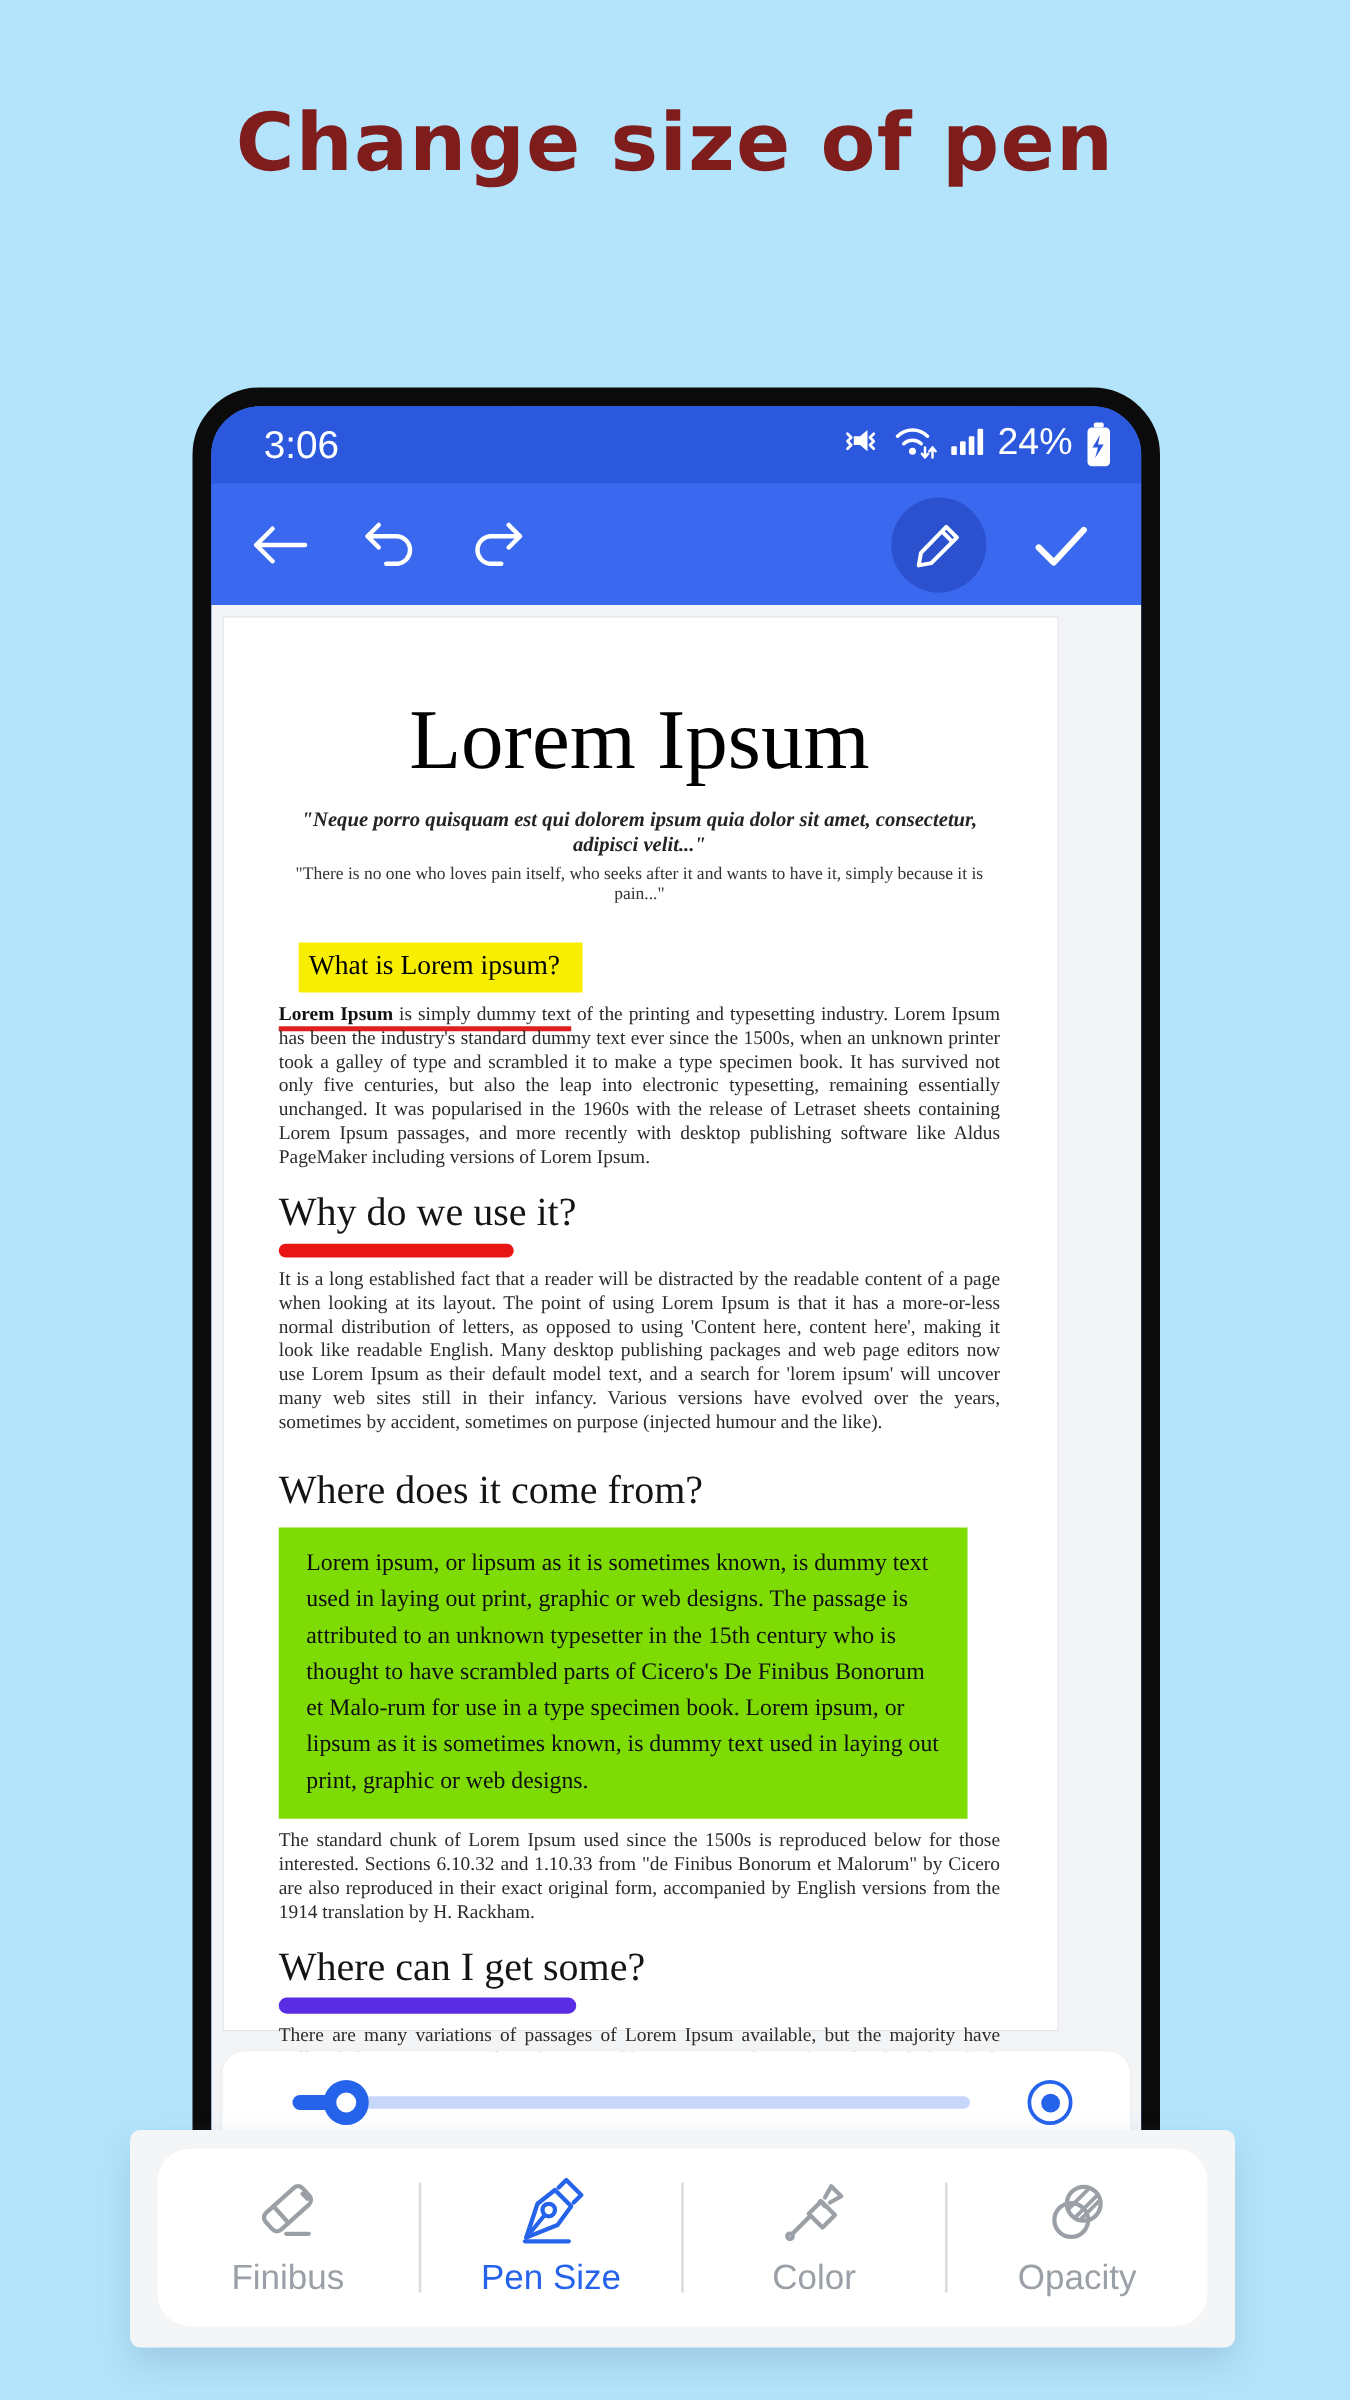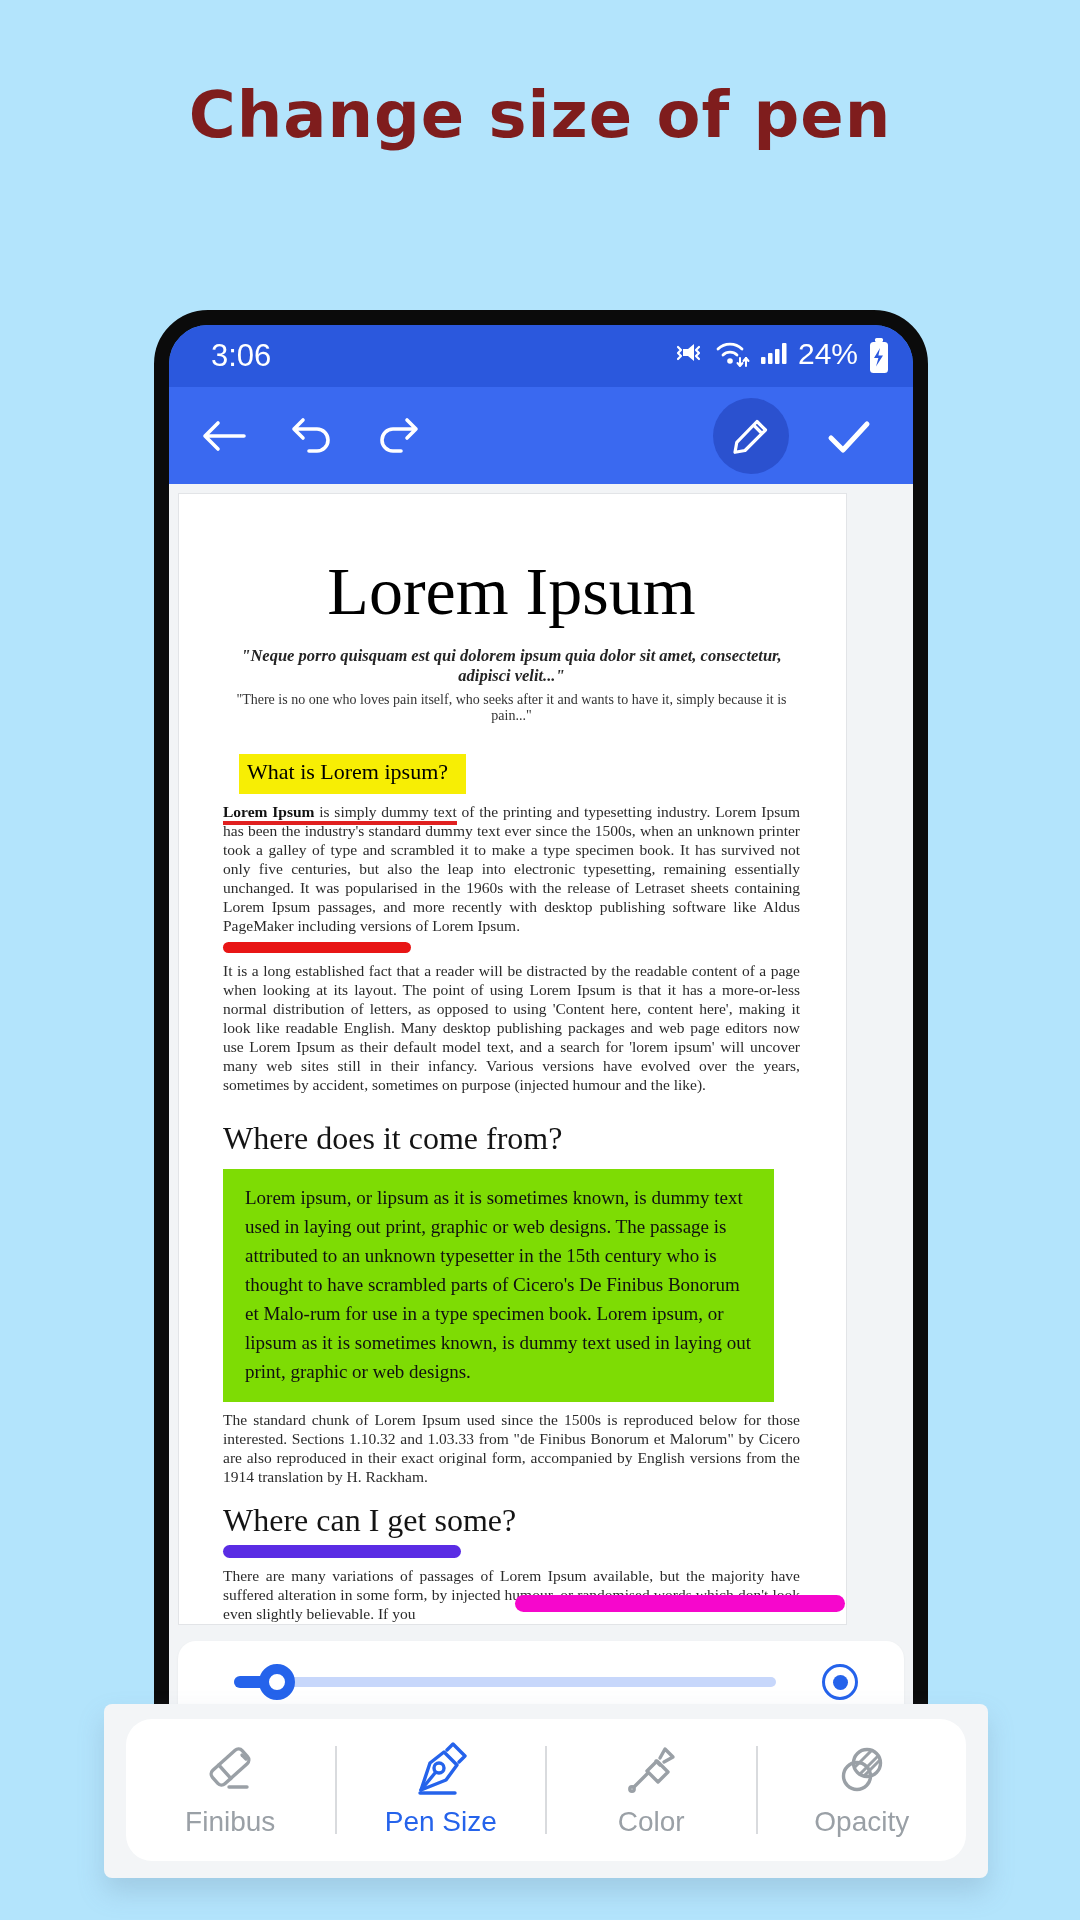--- a/index.html
+++ b/index.html
@@ -172,28 +172,29 @@
         <div class="doc-title">Lorem Ipsum</div>
         <div class="doc-quote1">"Neque porro quisquam est qui dolorem ipsum quia dolor sit amet, consectetur, adipisci velit..."</div>
         <div class="doc-quote2">"There is no one who loves pain itself, who seeks after it and wants to have it, simply because it is pain..."</div>
 
         <div class="hl-wrap">
           <span class="hl-yellow">What is Lorem ipsum?</span>
         </div>
 
         <p class="doc-p"><span class="red-underline"><b>Lorem Ipsum</b><span> is simply dummy text</span></span><span> of the printing and typesetting industry. Lorem Ipsum has been the industry's standard dummy text ever since the 1500s, when an unknown printer took a galley of type and scrambled it to make a type specimen book. It has survived not only five centuries, but also the leap into electronic typesetting, remaining essentially unchanged. It was popularised in the 1960s with the release of Letraset sheets containing Lorem Ipsum passages, and more recently with desktop publishing software like Aldus PageMaker including versions of Lorem Ipsum.</span></p>
 
+        <div class="doc-h">Why do we use it?</div>
         <div class="stroke-bar red-bar"></div>
 
         <p class="doc-p">It is a long established fact that a reader will be distracted by the readable content of a page when looking at its layout. The point of using Lorem Ipsum is that it has a more-or-less normal distribution of letters, as opposed to using 'Content here, content here', making it look like readable English. Many desktop publishing packages and web page editors now use Lorem Ipsum as their default model text, and a search for 'lorem ipsum' will uncover many web sites still in their infancy. Various versions have evolved over the years, sometimes by accident, sometimes on purpose (injected humour and the like).</p>
 
         <div class="doc-h h3">Where does it come from?</div>
         <div class="green-block">Lorem ipsum, or lipsum as it is sometimes known, is dummy text used in laying out print, graphic or web designs. The passage is attributed to an unknown typesetter in the 15th century who is thought to have scrambled parts of Cicero's De Finibus Bonorum et Malo-rum for use in a type specimen book. Lorem ipsum, or lipsum as it is sometimes known, is dummy text used in laying out print, graphic or web designs.</div>
 
-        <p class="doc-p">The standard chunk of Lorem Ipsum used since the 1500s is reproduced below for those interested. Sections 1.10.32 and 1.03.33 from "de Finibus Bonorum et Malorum" by Cicero are also reproduced in their exact original form, accompanied by English versions from the 1914 translation by H. Rackham.</p>
+        <p class="doc-p">The standard chunk of Lorem Ipsum used since the 1500s is reproduced below for those interested. Sections 6.10.32 and 1.10.33 from "de Finibus Bonorum et Malorum" by Cicero are also reproduced in their exact original form, accompanied by English versions from the 1914 translation by H. Rackham.</p>
 
         <div class="doc-h">Where can I get some?</div>
         <div class="stroke-bar purple-bar"></div>
 
         <div class="p4-wrap">
           <p class="doc-p">There are many variations of passages of Lorem Ipsum available, but the majority have suffered alteration in some form, by injected humour, or randomised words which don't look even slightly believable. If you</p>
           <div class="magenta-bar"></div>
         </div>
       </div>
 

